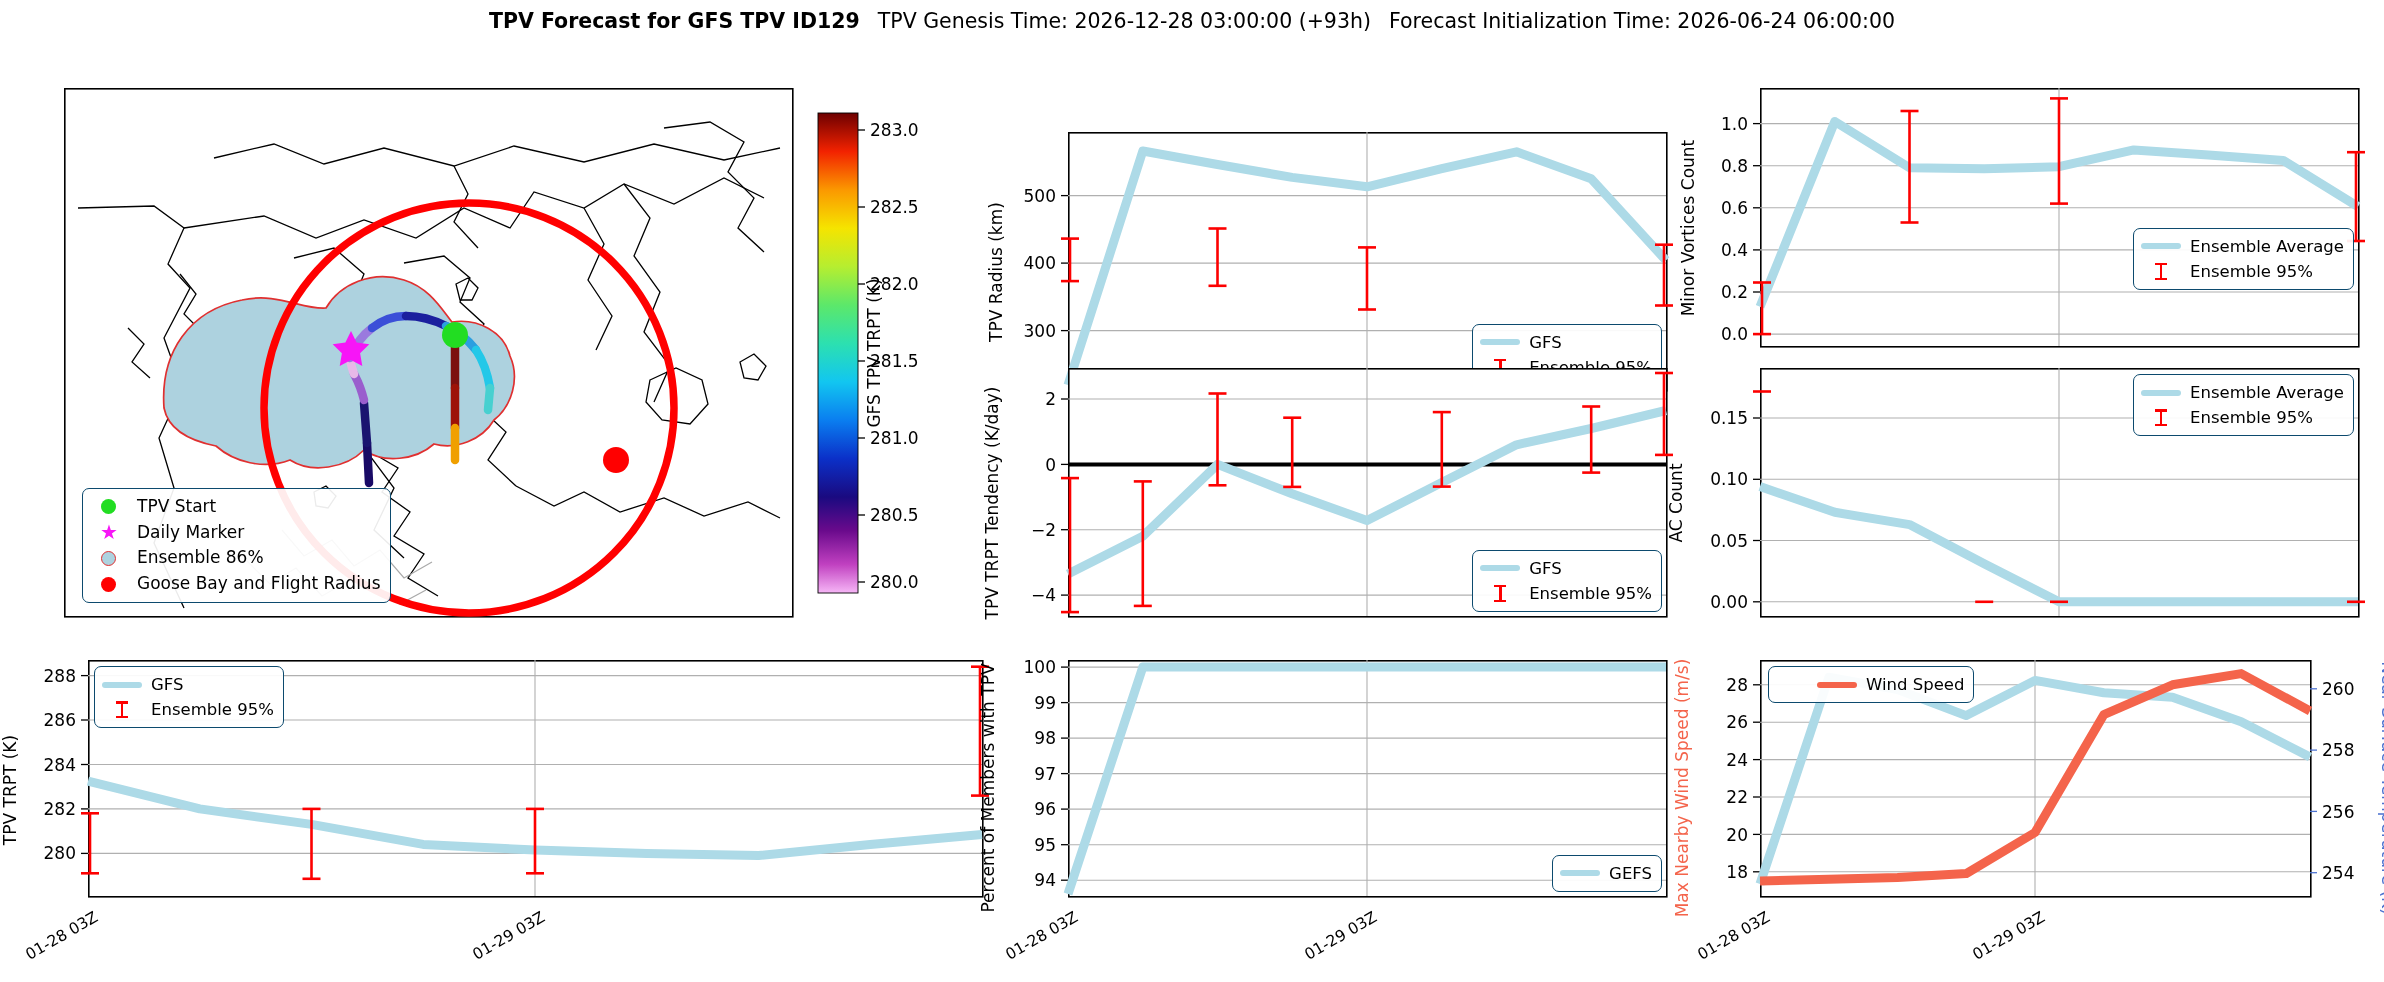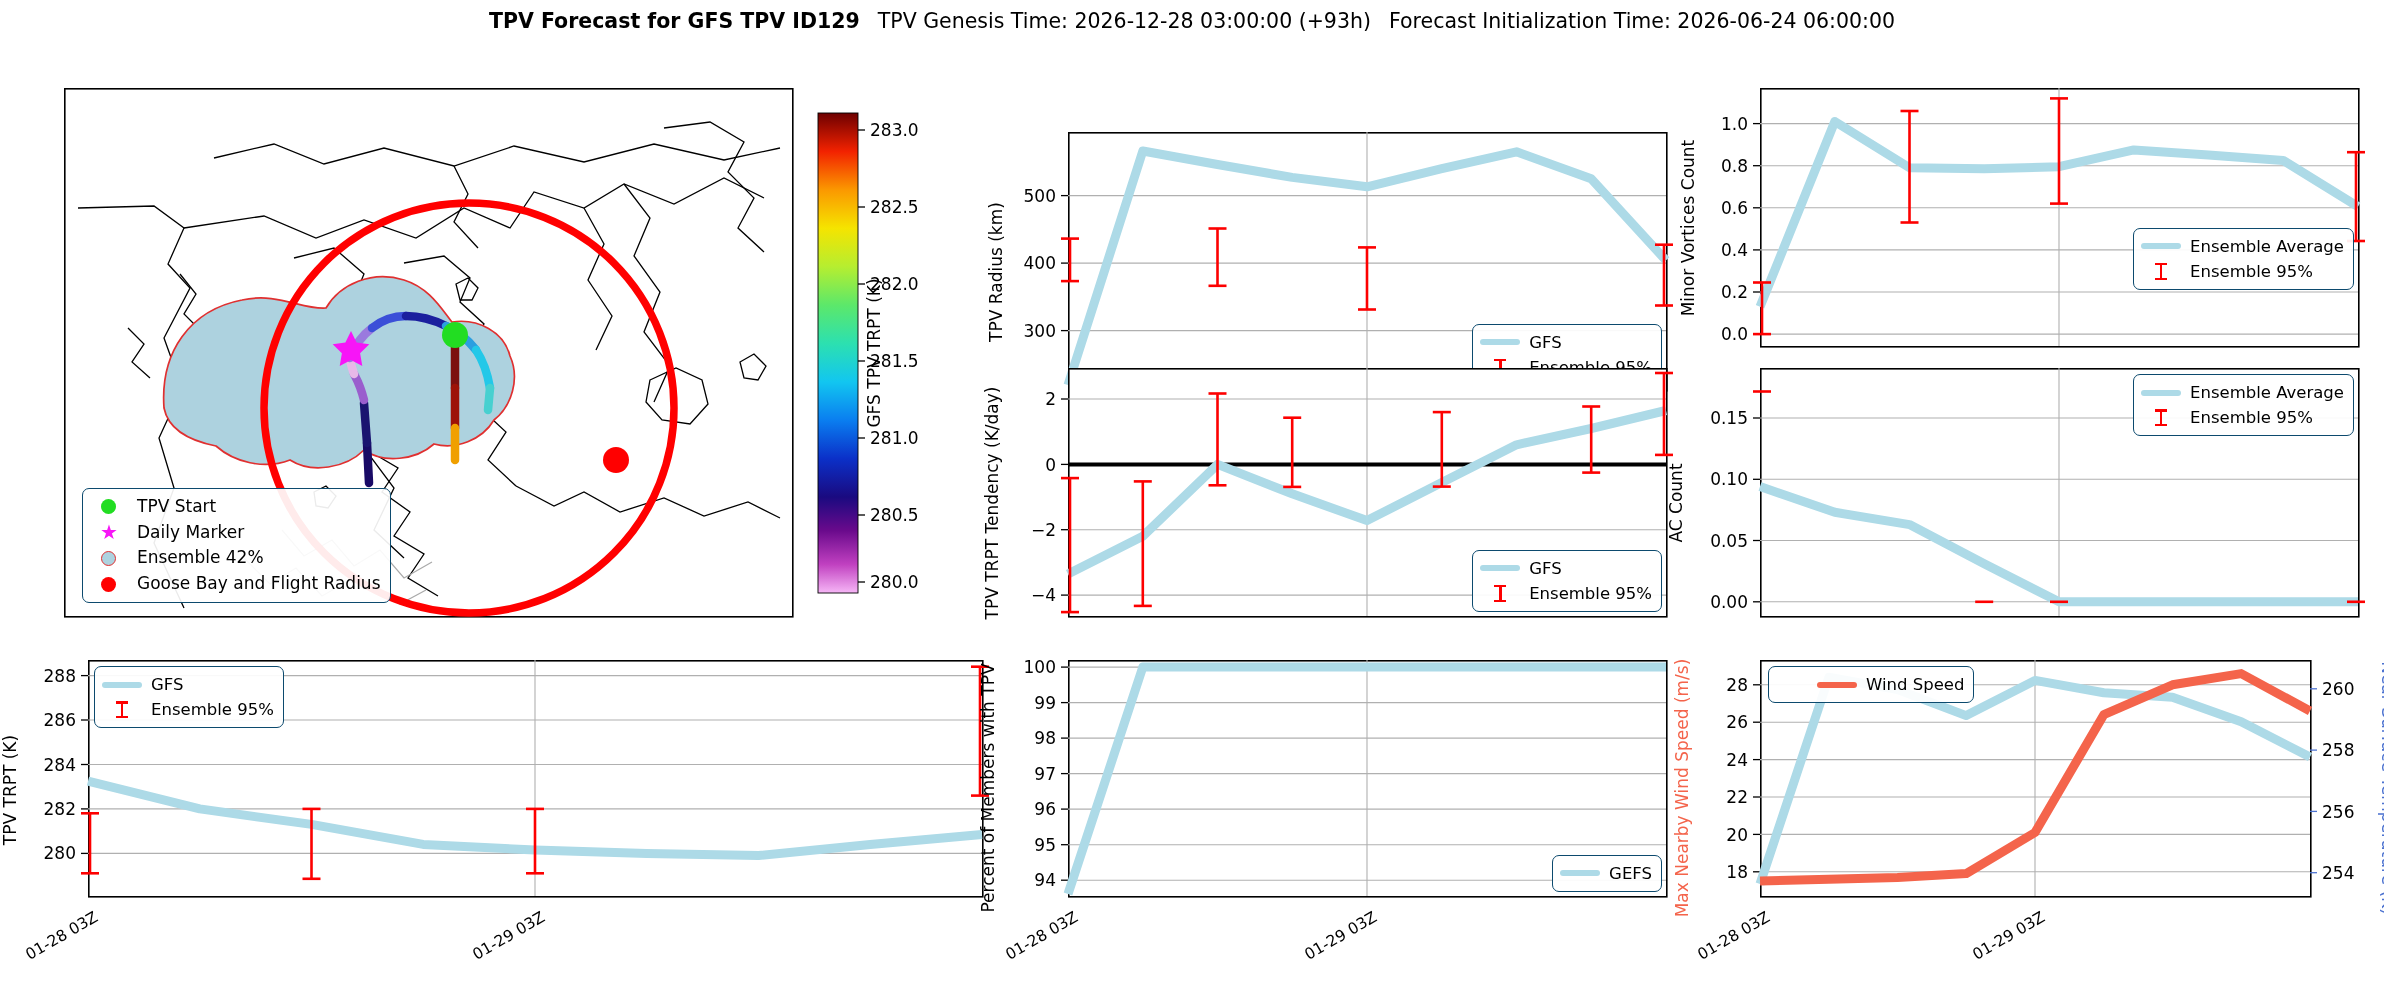--- a/index.html
+++ b/index.html
@@ -107,21 +107,21 @@
     <div class="row">
       <span class="dot" style="background:#22DD22;"></span>
       <span>TPV Start</span>
     </div>
     <div class="row">
       <span class="star">★</span>
       <span>Daily Marker</span>
     </div>
     <div class="row">
       <span class="dot" style="background:#ADD2DF;border:1.8px solid #e03030;box-sizing:border-box;"></span>
-      <span>Ensemble 42%</span>
+      <span>Ensemble 86%</span>
     </div>
     <div class="row">
       <span class="dot" style="background:#FF0000;"></span>
       <span>Goose Bay and Flight Radius</span>
     </div>
   </div>
 </div>
 
 <div class="panel" style="left:818px;top:88px;width:130px;height:530px;">
   <svg width="130" height="530">

